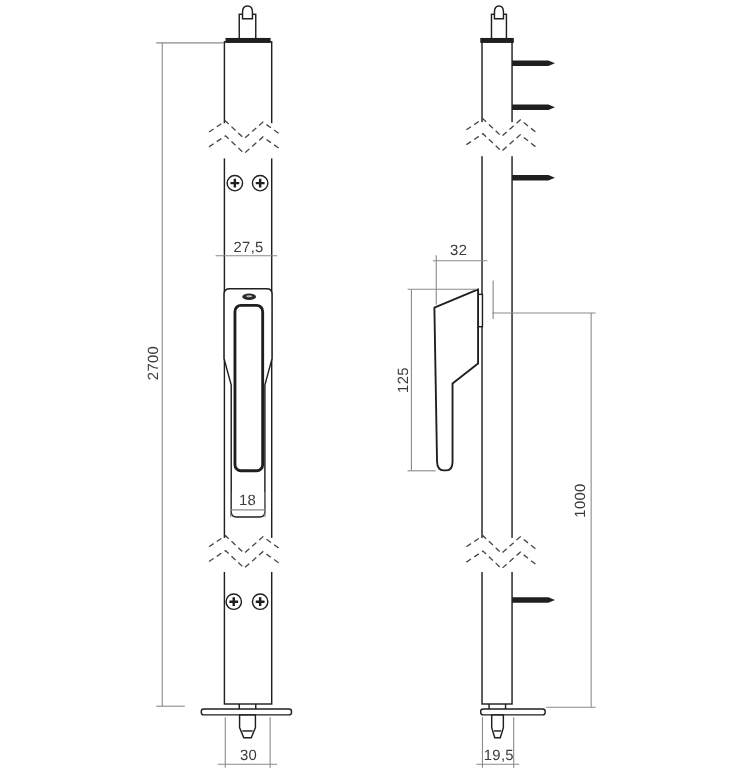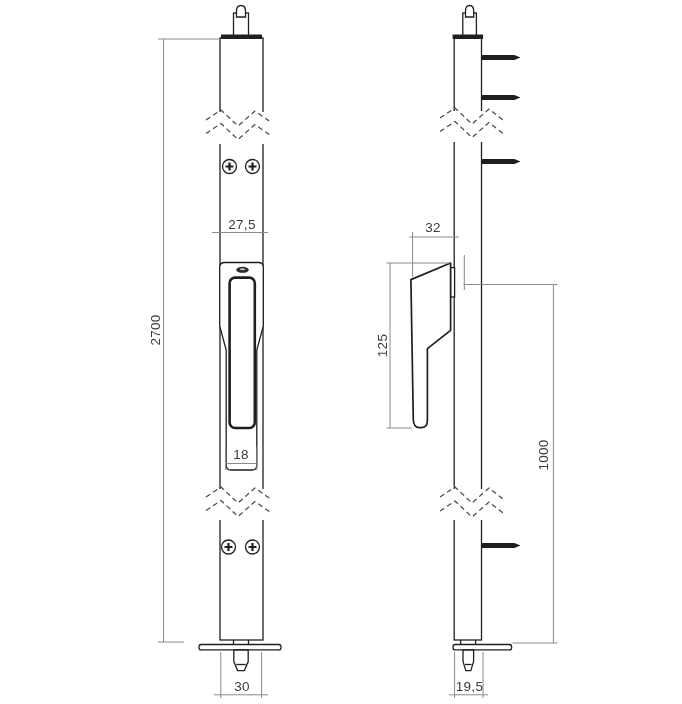--- a/index.html
+++ b/index.html
@@ -3,21 +3,21 @@
 <meta charset="utf-8">
 <title>Drawing</title>
 <style>
   :root{
     --background:#ffffff;
     --outline:#1f1f1f;
     --dimension:#8a8a8a;
     --label:#3c3c3c;
   }
   html,body{margin:0;padding:0;background:var(--background);}
-  .stage{width:544px;height:704px;position:relative;background:var(--background);overflow:hidden;margin-left:16px;}
+  .stage{width:544px;height:704px;position:relative;background:var(--background);overflow:hidden;}
   svg{display:block;}
   .part{stroke:var(--outline);stroke-width:1.3px;fill:#ffffff;}
   .part-thick{stroke:var(--outline);stroke-width:2.6px;fill:#ffffff;}
   .part-med{stroke:var(--outline);stroke-width:1.7px;fill:#ffffff;stroke-linejoin:round;}
   .part-fill{fill:var(--outline);stroke:none;}
   .part-line{stroke:var(--outline);stroke-width:1.3px;fill:none;}
   .whiteout{fill:#ffffff;stroke:none;}
   .break-line{stroke:#474747;stroke-width:1.2px;fill:none;stroke-dasharray:5 3.5;}
   .dim{stroke:var(--dimension);stroke-width:1px;fill:none;}
   .dim-text{font-family:"Liberation Sans",sans-serif;font-size:13.5px;fill:var(--label);letter-spacing:.3px;}

